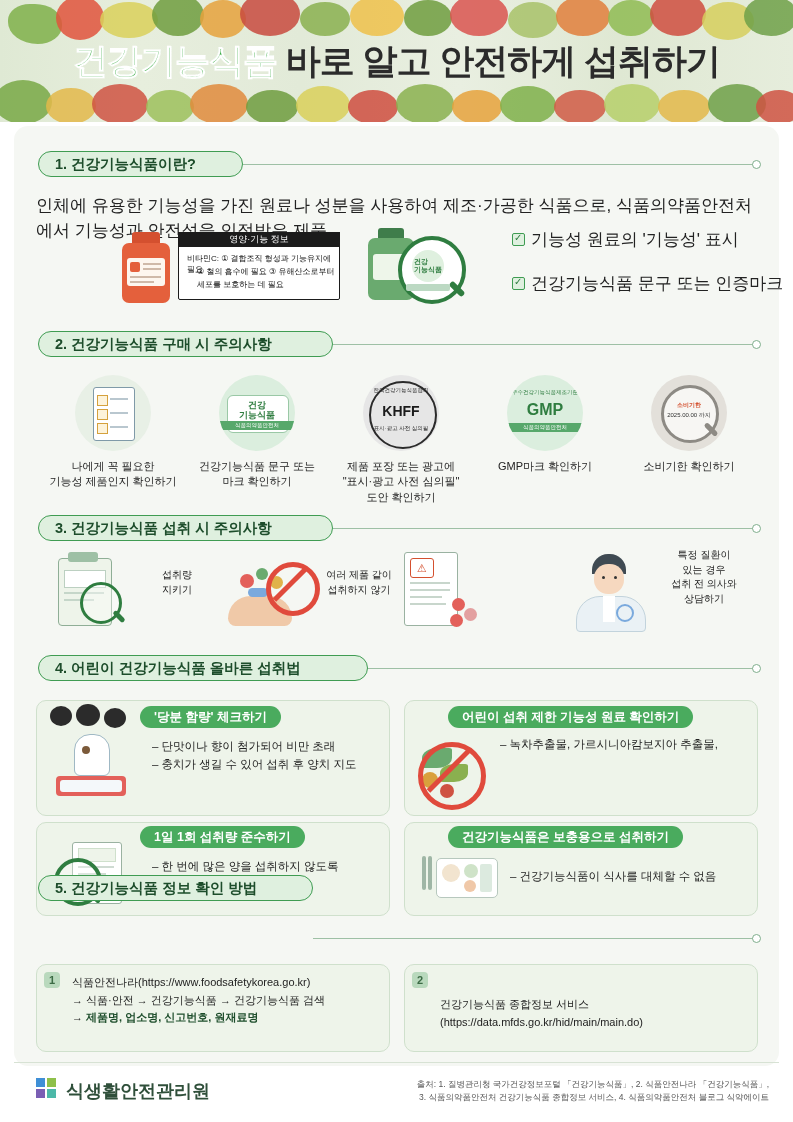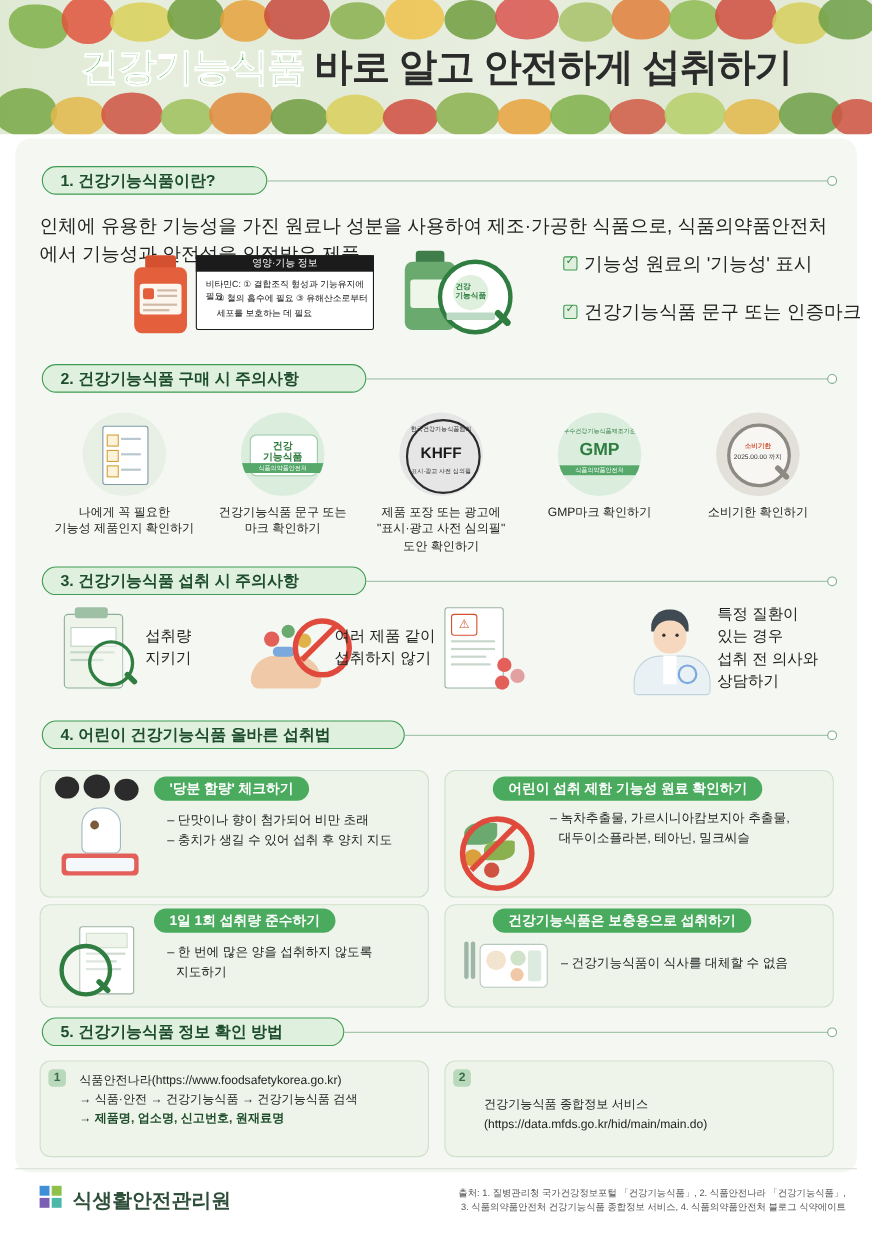--- a/index.html
+++ b/index.html
@@ -48,21 +48,21 @@
   .ck{display:inline-block;width:11px;height:11px;border:1.3px solid #3f9c52;background:#dff0df;border-radius:2px;
       margin-right:6px;position:relative;top:1px;}
   .ck:after{content:"✓";position:absolute;left:1px;top:-3px;font-size:10px;color:#2f7d40;}
 
   
   .s2item{position:absolute;width:150px;text-align:center;}
   .s2circ{width:76px;height:76px;border-radius:50%;margin:0 auto;position:relative;overflow:hidden;}
   .s2cap{font-size:11px;color:#222;line-height:1.4;margin-top:8px;}
 
   
-  .s3cap{position:absolute;font-size:14px;color:#222;line-height:1.45;text-align:left;}
+  .s3cap{position:absolute;font-size:10px;color:#222;line-height:1.45;text-align:center;}
 
   
   .s4box{position:absolute;background:#eef4ea;border:1px solid #cfe0cc;border-radius:10px;}
   .s4tag{position:absolute;height:22px;border-radius:11px;background:#4aab5e;color:#fff;
     font-size:12.5px;font-weight:bold;display:flex;align-items:center;justify-content:center;padding:0 14px;}
   .s4txt{position:absolute;font-size:11.5px;color:#222;line-height:1.55;}
 
   
   .s5box{position:absolute;background:#eef4ea;border:1px solid #cfe0cc;border-radius:10px;}
   .s5num{position:absolute;width:16px;height:16px;border-radius:4px;background:#b9d9bd;color:#3c6b45;
@@ -333,21 +333,20 @@
   <div style="position:absolute;left:414px;top:736px;width:78px;height:70px;">
     <div style="position:absolute;left:8px;top:12px;width:30px;height:20px;background:#6aaa6f;border-radius:50% 10% 50% 10%;"></div>
     <div style="position:absolute;left:26px;top:28px;width:28px;height:18px;background:#8ab04f;border-radius:50% 10% 50% 10%;"></div>
     <div class="circ" style="left:8px;top:36px;width:16px;height:16px;background:#d9a03c;"></div>
     <div class="circ" style="left:26px;top:48px;width:14px;height:14px;background:#cf5242;"></div>
     <div style="position:absolute;left:4px;top:6px;width:58px;height:58px;border-radius:50%;border:5px solid #e04a3c;"></div>
     <div style="position:absolute;left:6px;top:32px;width:58px;height:5px;background:#e04a3c;transform:rotate(-45deg);"></div>
   </div>
   <div class="s4txt" style="left:500px;top:736px;width:246px;">
     <div>– 녹차추출물, 가르시니아캄보지아 추출물,</div>
-    <div style="padding-left:8px;">대두이소플라본, 테아닌, 밀크씨슬</div>
   </div>
 
   <div class="s4box" style="left:36px;top:822px;width:352px;height:92px;"></div>
   <div class="s4tag" style="left:140px;top:826px;">
     <span>1일 1회 섭취량 준수하기</span>
   </div>
   <div style="position:absolute;left:54px;top:836px;width:84px;height:72px;">
     <div style="position:absolute;left:18px;top:6px;width:48px;height:60px;background:#ffffff;border:1.4px solid #9ab2a1;border-radius:3px;"></div>
     <div style="position:absolute;left:24px;top:12px;width:36px;height:12px;background:#eef4ea;border:1px solid #cfe0cc;"></div>
     <div style="position:absolute;left:24px;top:30px;width:36px;height:2px;background:#cfdbd2;"></div>
@@ -371,21 +370,21 @@
     <div class="circ" style="left:46px;top:12px;width:14px;height:14px;background:#cfe3c8;"></div>
     <div class="circ" style="left:46px;top:28px;width:12px;height:12px;background:#f0c8a8;"></div>
     <div style="position:absolute;left:62px;top:12px;width:12px;height:28px;background:#dceadf;border-radius:2px;"></div>
     <div style="position:absolute;left:4px;top:4px;width:4px;height:34px;background:#9fb6a6;border-radius:2px;"></div>
     <div style="position:absolute;left:10px;top:4px;width:4px;height:34px;background:#9fb6a6;border-radius:2px;"></div>
   </div>
   <div class="s4txt" style="left:510px;top:868px;width:240px;">
     <div>– 건강기능식품이 식사를 대체할 수 없음</div>
   </div>
 
-  <div class="sec" style="left:38px;top:925px;width:275px;">
+  <div class="sec" style="left:38px;top:875px;width:275px;">
     <span>5. 건강기능식품 정보 확인 방법</span>
   </div>
   <div class="sec-line" style="left:313px;top:938px;width:442px;"></div>
   <div class="sec-dot" style="left:752px;top:934px;"></div>
 
   <div class="s5box" style="left:36px;top:964px;width:352px;height:86px;"></div>
   <div class="s5num" style="left:44px;top:972px;">
     <span>1</span>
   </div>
   <div class="s5txt" style="left:72px;top:974px;width:310px;">

